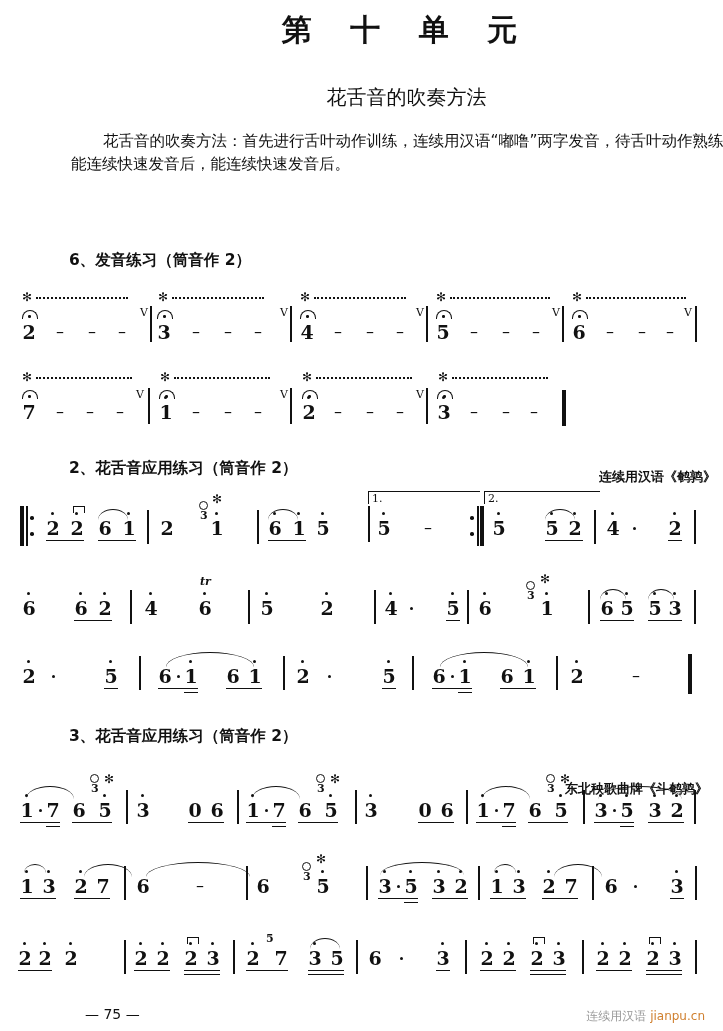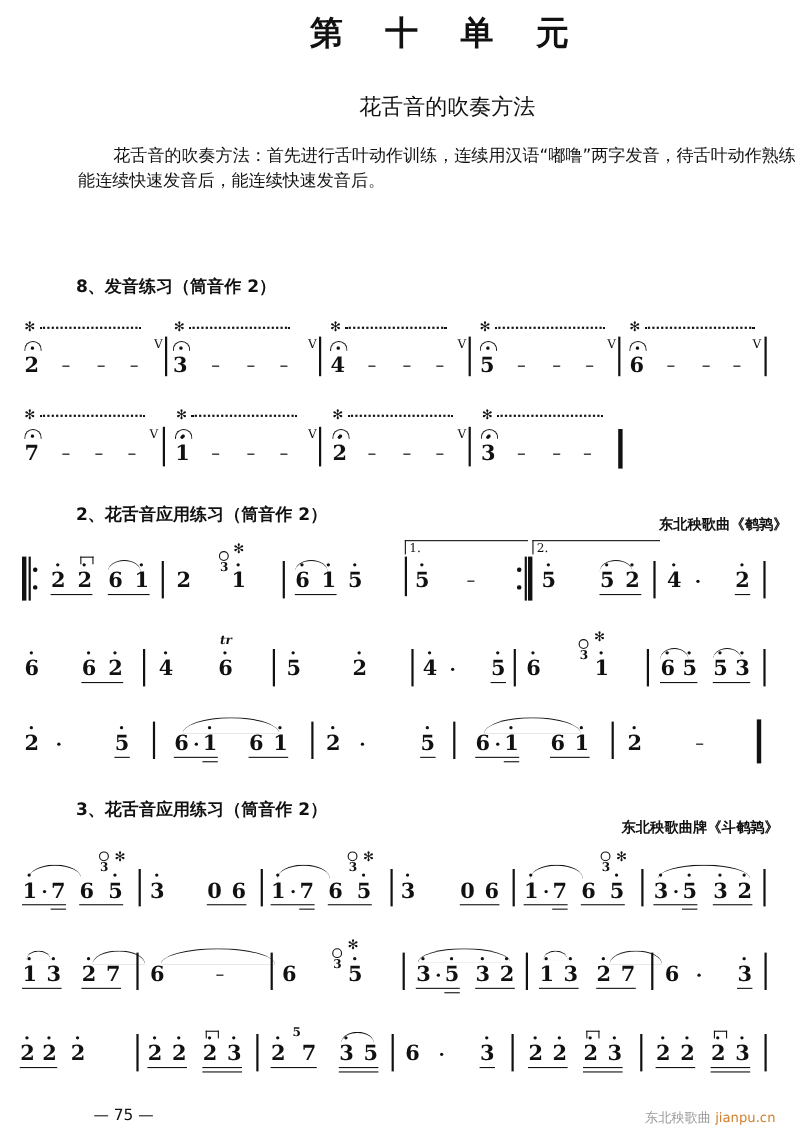--- a/index.html
+++ b/index.html
@@ -37,21 +37,21 @@
 </head>
 <body>
 
 <div class="abs title">第 十 单 元</div>
 <div class="abs subtitle">花舌音的吹奏方法</div>
 
 <div class="abs para" style="top:130px;">
   <p>花舌音的吹奏方法：首先进行舌叶动作训练，连续用汉语“嘟噜”两字发音，待舌叶动作熟练、能连续快速发音后，能连续快速发音后。</p>
 </div>
 
-<div class="abs sec" style="left:24px;top:250px;">8、发音练习（筒音作 2）</div>
+<div class="abs sec" style="left:24px;top:250px;">6、发音练习（筒音作 2）</div>
 
 <div>
 
   <span class="flutter" style="left:22px;top:290px;">✻</span>
   <div class="dotline" style="left:36px;top:297px;width:92px;"></div>
   <div class="fermata" style="left:22px;top:310px;"></div>
   <span class="note" style="left:22px;top:322px;">2</span>
   <span class="dash" style="left:56px;top:322px;">–</span>
   <span class="dash" style="left:88px;top:322px;">–</span>
   <span class="dash" style="left:118px;top:322px;">–</span>
@@ -134,21 +134,21 @@
   <div class="dotline" style="left:452px;top:377px;width:96px;"></div>
   <div class="fermata" style="left:437px;top:390px;"></div>
   <span class="note" style="left:437px;top:402px;">3<i class="dot-up"></i></span>
   <span class="dash" style="left:470px;top:402px;">–</span>
   <span class="dash" style="left:502px;top:402px;">–</span>
   <span class="dash" style="left:530px;top:402px;">–</span>
   <div class="bar thick" style="left:562px;top:390px;height:36px;"></div>
 </div>
 
 <div class="abs sec" style="left:24px;top:458px;">2、花舌音应用练习（筒音作 2）</div>
-<div class="abs src" style="left:554px;top:468px;">东北秧歌曲《鹌鹑》</div>
+<div class="abs src" style="left:554px;top:468px;">连续用汉语《鹌鹑》</div>
 
 <div>
   <div class="bar thick" style="left:20px;top:506px;height:40px;"></div>
   <div class="bar" style="left:26px;top:506px;height:40px;"></div>
   <i class="rep-dot" style="left:30px;top:516px;"></i>
   <i class="rep-dot" style="left:30px;top:532px;"></i>
   <span class="note" style="left:46px;top:518px;">2<i class="dot-up"></i></span>
   <span class="note" style="left:70px;top:518px;">2<i class="dot-up"></i></span>
   <div class="bracket" style="left:73px;top:506px;width:10px;"></div>
   <div class="uline" style="left:46px;top:540px;width:38px;"></div>
@@ -259,21 +259,21 @@
   <span class="note" style="left:500px;top:666px;">6</span>
   <span class="note" style="left:522px;top:666px;">1<i class="dot-up"></i></span>
   <div class="uline" style="left:500px;top:688px;width:36px;"></div>
   <div class="bar" style="left:556px;top:656px;height:34px;"></div>
   <span class="note" style="left:570px;top:666px;">2<i class="dot-up"></i></span>
   <span class="dash" style="left:632px;top:666px;">–</span>
   <div class="bar thick" style="left:688px;top:654px;height:40px;"></div>
 </div>
 
 <div class="abs sec" style="left:24px;top:726px;">3、花舌音应用练习（筒音作 2）</div>
-<div class="abs src" style="left:520px;top:743px;">东北秧歌曲牌《斗鹌鹑》</div>
+<div class="abs src" style="left:520px;top:780px;">东北秧歌曲牌《斗鹌鹑》</div>
 
 <div>
 
   <div class="slur2" style="left:26px;top:786px;width:48px;height:12px;"></div>
   <span class="note" style="left:20px;top:800px;">1<i class="dot-up"></i></span>
   <i class="aug" style="left:39px;top:809px;"></i>
   <span class="note" style="left:46px;top:800px;">7</span>
   <div class="uline" style="left:20px;top:822px;width:40px;"></div>
   <div class="uline" style="left:46px;top:826px;width:14px;"></div>
   <span class="note" style="left:72px;top:800px;">6</span>
@@ -427,15 +427,15 @@
   <div class="bracket" style="left:649px;top:937px;width:10px;"></div>
   <span class="note" style="left:646px;top:948px;">2<i class="dot-up"></i></span>
   <span class="note" style="left:668px;top:948px;">3<i class="dot-up"></i></span>
   <div class="uline" style="left:646px;top:970px;width:36px;"></div>
   <div class="uline" style="left:646px;top:974px;width:36px;"></div>
   <div class="bar" style="left:695px;top:940px;height:34px;"></div>
 </div>
 
 <div class="abs footer-num">— 75 —</div>
 <div class="abs watermark">
-  <span>东北秧歌曲</span>
+  <span>连续用汉语</span>
   <span class="lat">jianpu.cn</span>
 </div>
 
 </body></html>

